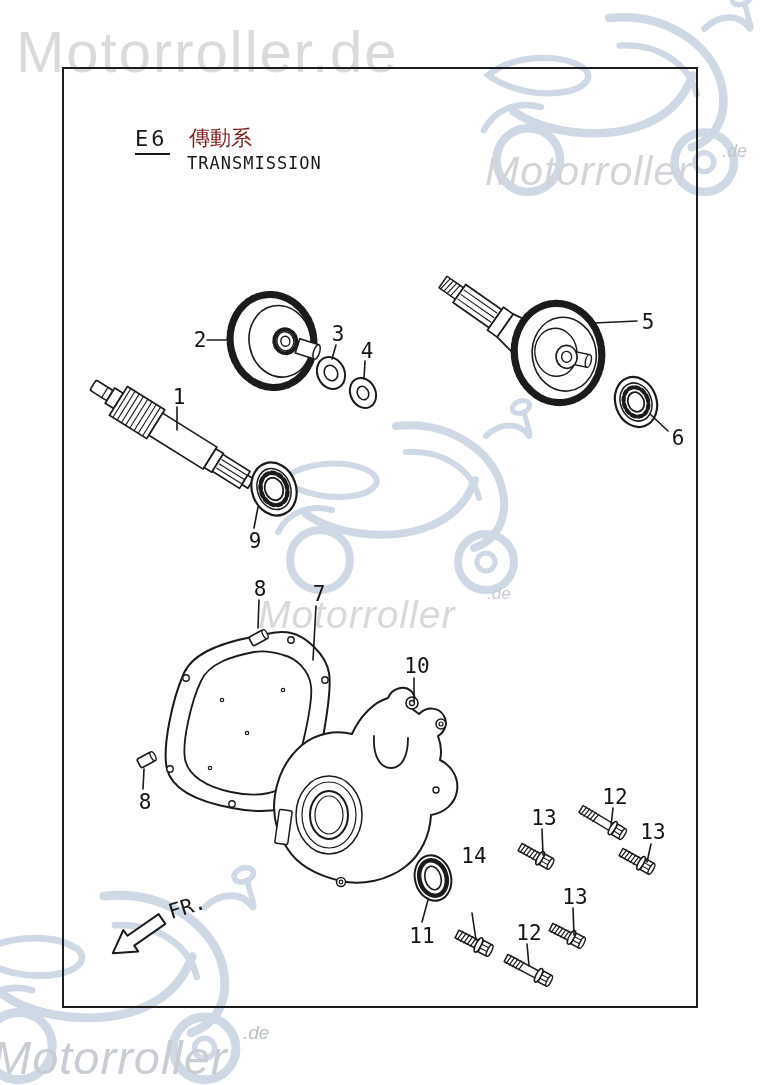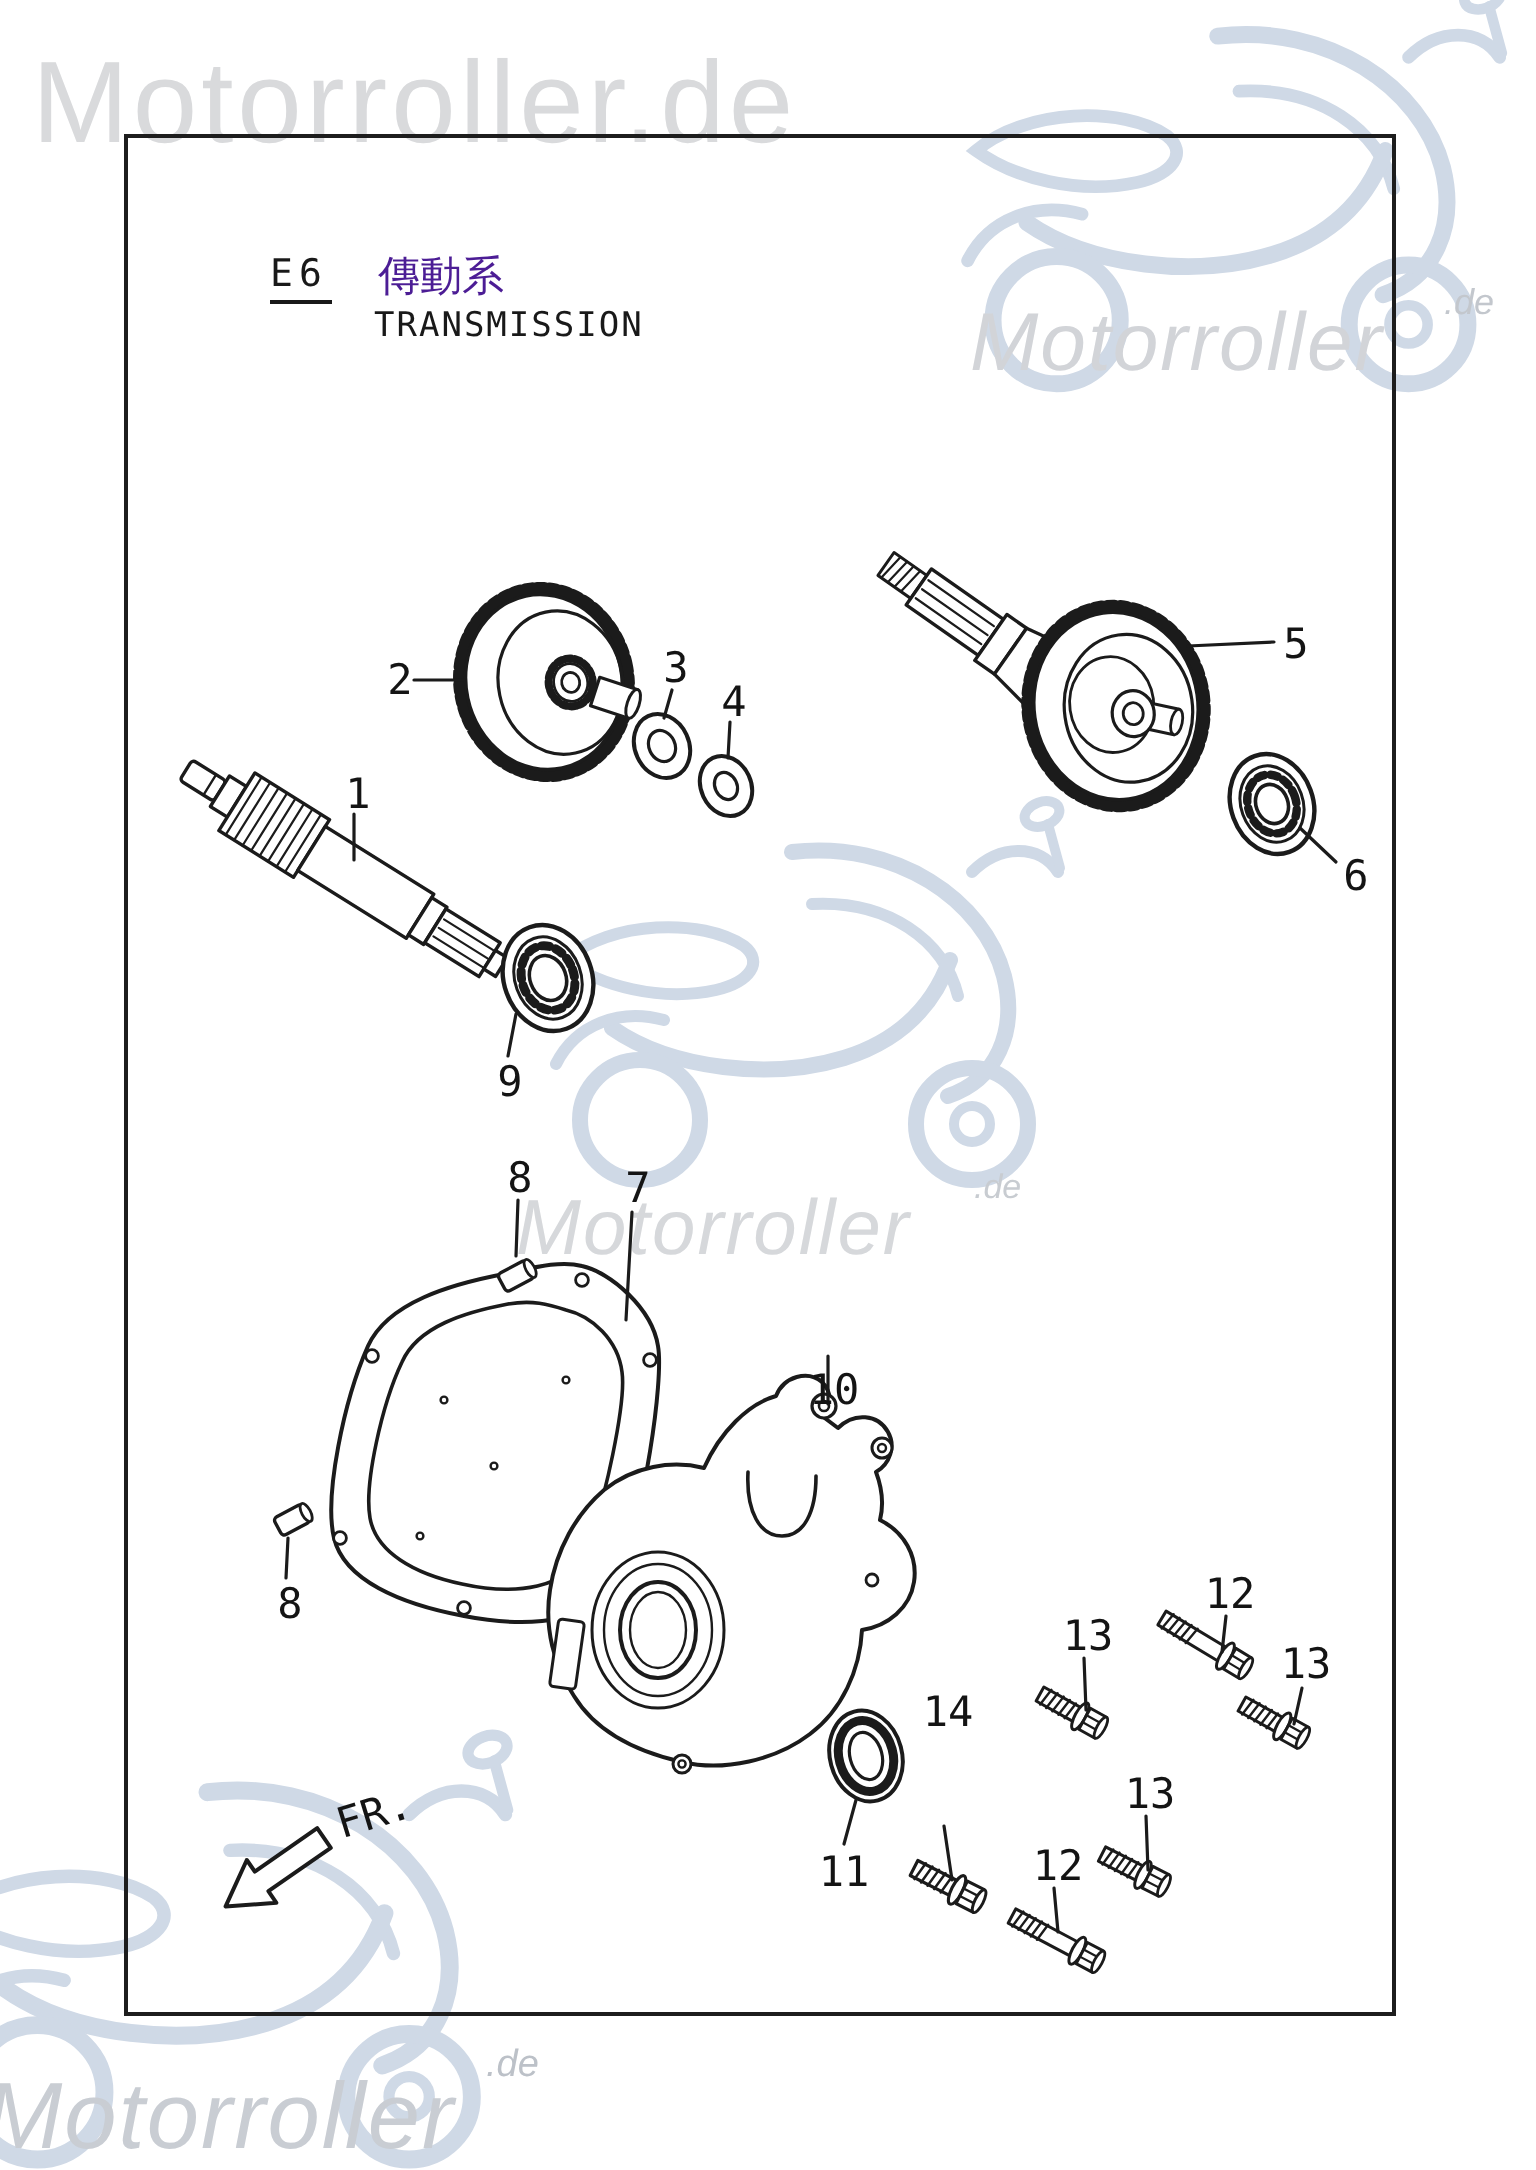--- a/index.html
+++ b/index.html
@@ -14,23 +14,23 @@
   .wm-suffix{position:absolute;font-style:italic;font-weight:400;}
   
   .border-box{position:absolute;left:62px;top:67px;width:632px;height:937px;
               border:2px solid #1d1d1d;z-index:2;}
   
   #parts-svg{position:absolute;left:0;top:0;z-index:3;}
   
   .callout{position:absolute;width:30px;text-align:center;z-index:4;
            font-family:"DejaVu Sans Mono",monospace;font-size:21px;color:#141414;}
   .title-code{position:absolute;left:135px;top:126px;z-index:4;color:#191919;
-              font-family:"DejaVu Sans Mono",monospace;font-size:19px;letter-spacing:3px;
+              font-family:"DejaVu Sans Mono",monospace;font-size:22px;letter-spacing:3px;
               border-bottom:2px solid #191919;padding:0 2px 2px 0;}
-  .title-zh{position:absolute;left:189px;top:124px;z-index:4;color:#4c1d95;
+  .title-zh{position:absolute;left:189px;top:124px;z-index:4;color:#7f1d1d;
             font-family:"DejaVu Sans Mono","DejaVu Sans",sans-serif;font-size:21px;text-align:right;}
   .title-en{position:absolute;left:187px;top:153px;z-index:4;color:#191919;
             font-family:"DejaVu Sans Mono",monospace;font-size:17px;letter-spacing:1px;}
   .fr-label{position:absolute;left:168px;top:895px;z-index:4;color:#141414;
             font-family:"DejaVu Sans Mono",monospace;font-size:21px;transform:rotate(-17deg);}
 </style>
 </head>
 <body>
 
 <div id="wm-layer">
@@ -274,20 +274,20 @@
 <div class="callout" style="left:164px;top:385px">1</div>
 <div class="callout" style="left:185px;top:328px">2</div>
 <div class="callout" style="left:323px;top:322px">3</div>
 <div class="callout" style="left:352px;top:339px">4</div>
 <div class="callout" style="left:633px;top:310px">5</div>
 <div class="callout" style="left:663px;top:426px">6</div>
 <div class="callout" style="left:304px;top:582px">7</div>
 <div class="callout" style="left:245px;top:577px">8</div>
 <div class="callout" style="left:130px;top:790px">8</div>
 <div class="callout" style="left:240px;top:529px">9</div>
-<div class="callout" style="left:402px;top:683px">10</div>
+<div class="callout" style="left:402px;top:654px">10</div>
 <div class="callout" style="left:407px;top:924px">11</div>
 <div class="callout" style="left:600px;top:785px">12</div>
 <div class="callout" style="left:514px;top:921px">12</div>
 <div class="callout" style="left:529px;top:806px">13</div>
 <div class="callout" style="left:638px;top:820px">13</div>
 <div class="callout" style="left:560px;top:885px">13</div>
 <div class="callout" style="left:459px;top:844px">14</div>
 
 </body></html>

